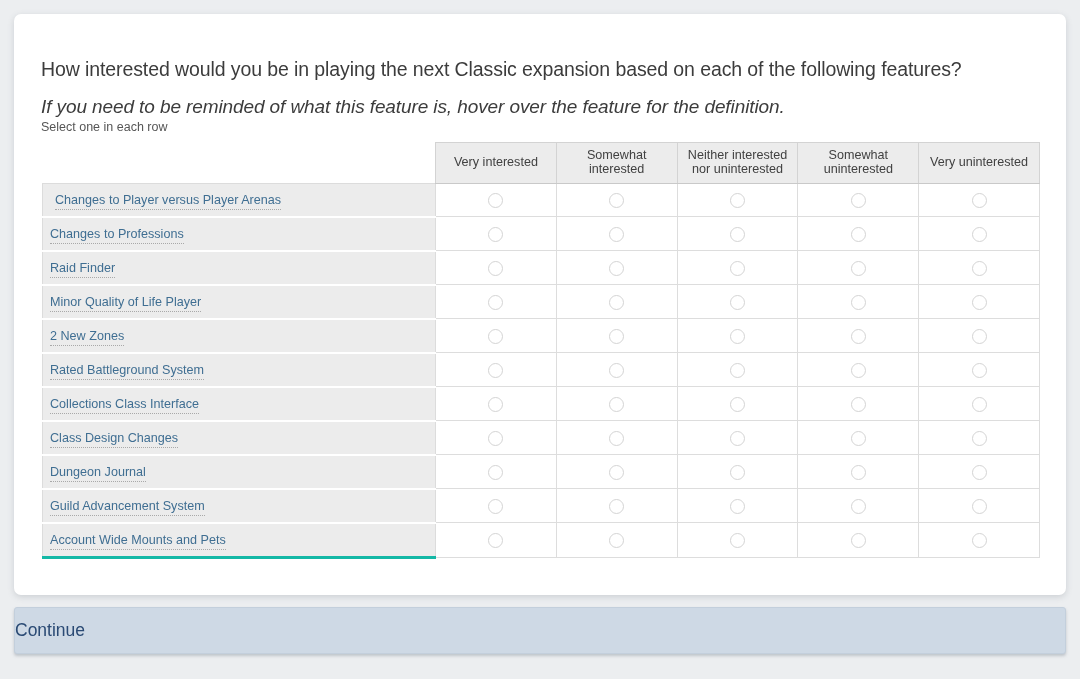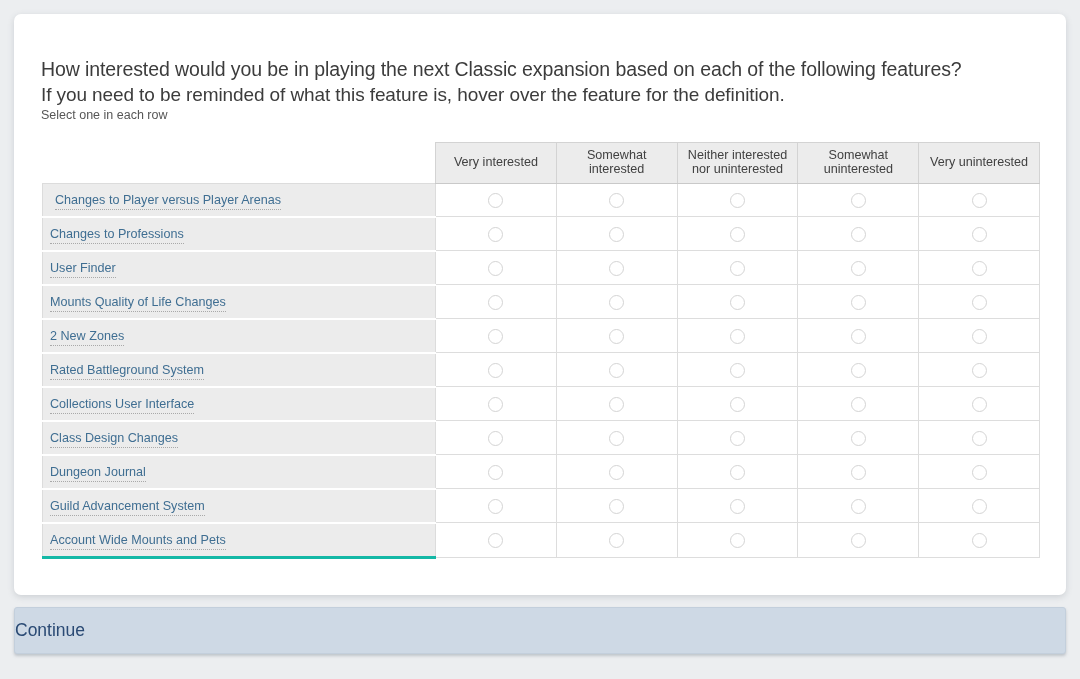--- a/index.html
+++ b/index.html
@@ -38,22 +38,24 @@
   }
   .q-title {
     font-size: 19.5px;
     color: #3c3c3c;
     line-height: 25px;
     letter-spacing: -0.1px;
   }
   .q-sub {
     font-size: 19px;
     color: #3c3c3c;
+    font-style: italic;
     line-height: 25px;
     letter-spacing: -0.1px;
+    margin-top: 12px;
   }
   .q-hint {
     margin-top: 0;
     font-size: 12.5px;
     color: #565656;
     line-height: 16px;
   }
   
   .matrix {
     position: absolute;
@@ -194,29 +196,29 @@
           </tr>
           <tr>
             <td class="row-label"><span class="row-label-text">Changes to Professions</span></td>
             <td class="opt-cell"><span class="radio"></span></td>
             <td class="opt-cell"><span class="radio"></span></td>
             <td class="opt-cell"><span class="radio"></span></td>
             <td class="opt-cell"><span class="radio"></span></td>
             <td class="opt-cell"><span class="radio"></span></td>
           </tr>
           <tr>
-            <td class="row-label"><span class="row-label-text">User Finder</span></td>
-            <td class="opt-cell"><span class="radio"></span></td>
-            <td class="opt-cell"><span class="radio"></span></td>
-            <td class="opt-cell"><span class="radio"></span></td>
-            <td class="opt-cell"><span class="radio"></span></td>
-            <td class="opt-cell"><span class="radio"></span></td>
-          </tr>
-          <tr>
-            <td class="row-label"><span class="row-label-text">Mounts Quality of Life Changes</span></td>
+            <td class="row-label"><span class="row-label-text">Raid Finder</span></td>
+            <td class="opt-cell"><span class="radio"></span></td>
+            <td class="opt-cell"><span class="radio"></span></td>
+            <td class="opt-cell"><span class="radio"></span></td>
+            <td class="opt-cell"><span class="radio"></span></td>
+            <td class="opt-cell"><span class="radio"></span></td>
+          </tr>
+          <tr>
+            <td class="row-label"><span class="row-label-text">Minor Quality of Life Player</span></td>
             <td class="opt-cell"><span class="radio"></span></td>
             <td class="opt-cell"><span class="radio"></span></td>
             <td class="opt-cell"><span class="radio"></span></td>
             <td class="opt-cell"><span class="radio"></span></td>
             <td class="opt-cell"><span class="radio"></span></td>
           </tr>
           <tr>
             <td class="row-label"><span class="row-label-text">2 New Zones</span></td>
             <td class="opt-cell"><span class="radio"></span></td>
             <td class="opt-cell"><span class="radio"></span></td>
@@ -226,21 +228,21 @@
           </tr>
           <tr>
             <td class="row-label"><span class="row-label-text">Rated Battleground System</span></td>
             <td class="opt-cell"><span class="radio"></span></td>
             <td class="opt-cell"><span class="radio"></span></td>
             <td class="opt-cell"><span class="radio"></span></td>
             <td class="opt-cell"><span class="radio"></span></td>
             <td class="opt-cell"><span class="radio"></span></td>
           </tr>
           <tr>
-            <td class="row-label"><span class="row-label-text">Collections User Interface</span></td>
+            <td class="row-label"><span class="row-label-text">Collections Class Interface</span></td>
             <td class="opt-cell"><span class="radio"></span></td>
             <td class="opt-cell"><span class="radio"></span></td>
             <td class="opt-cell"><span class="radio"></span></td>
             <td class="opt-cell"><span class="radio"></span></td>
             <td class="opt-cell"><span class="radio"></span></td>
           </tr>
           <tr>
             <td class="row-label"><span class="row-label-text">Class Design Changes</span></td>
             <td class="opt-cell"><span class="radio"></span></td>
             <td class="opt-cell"><span class="radio"></span></td>

